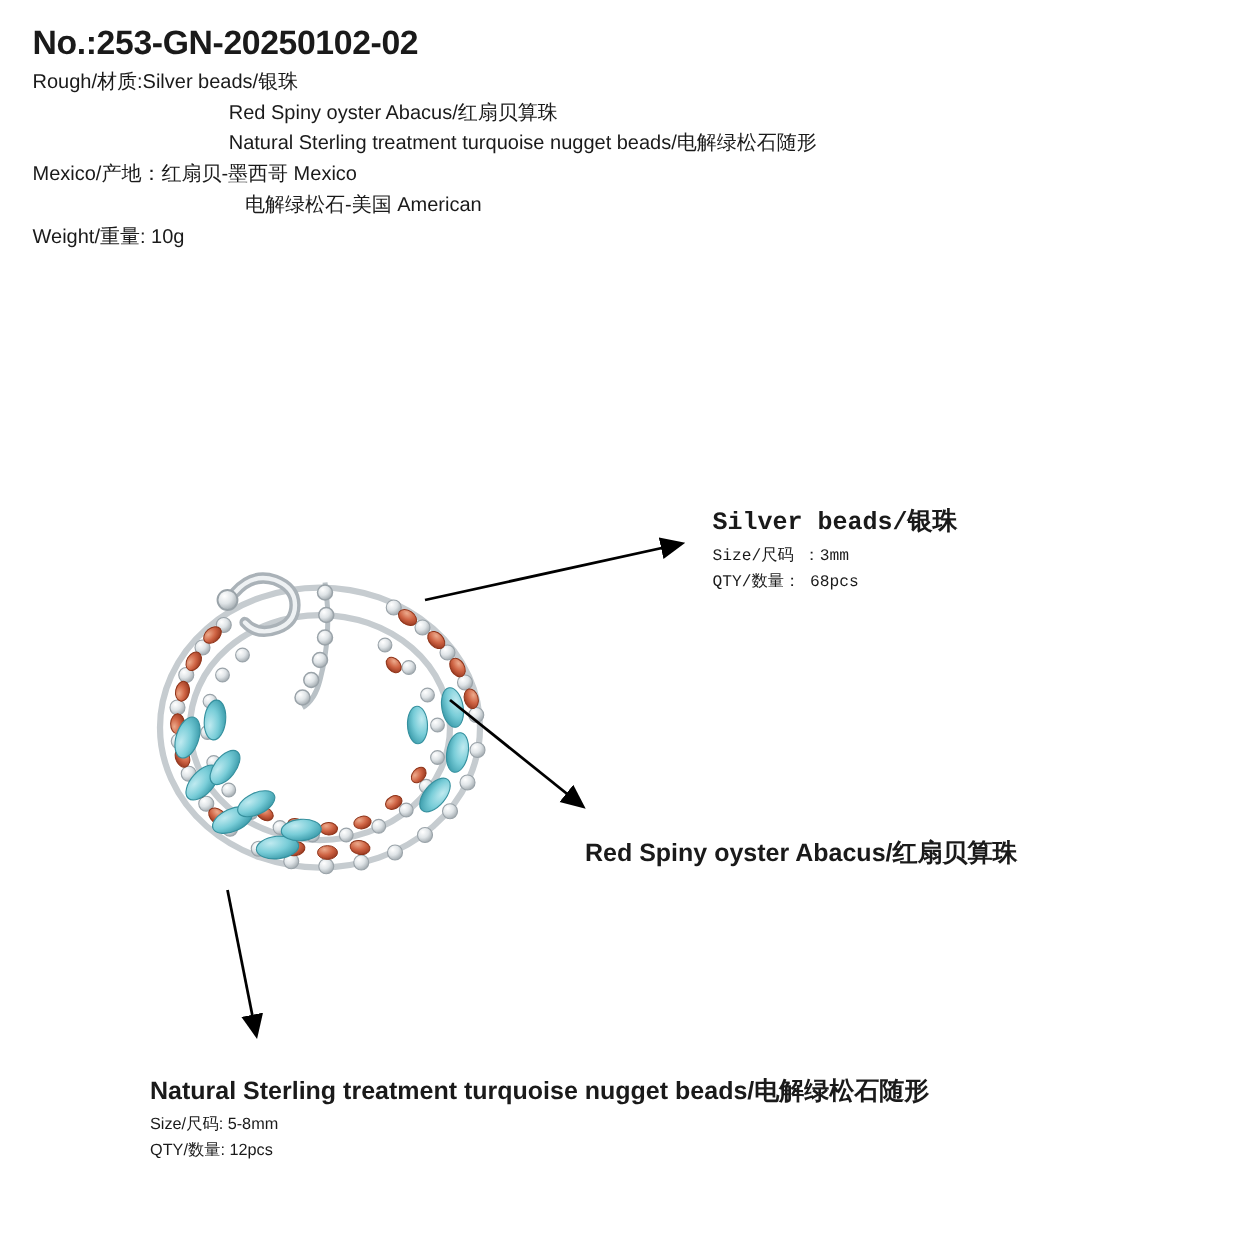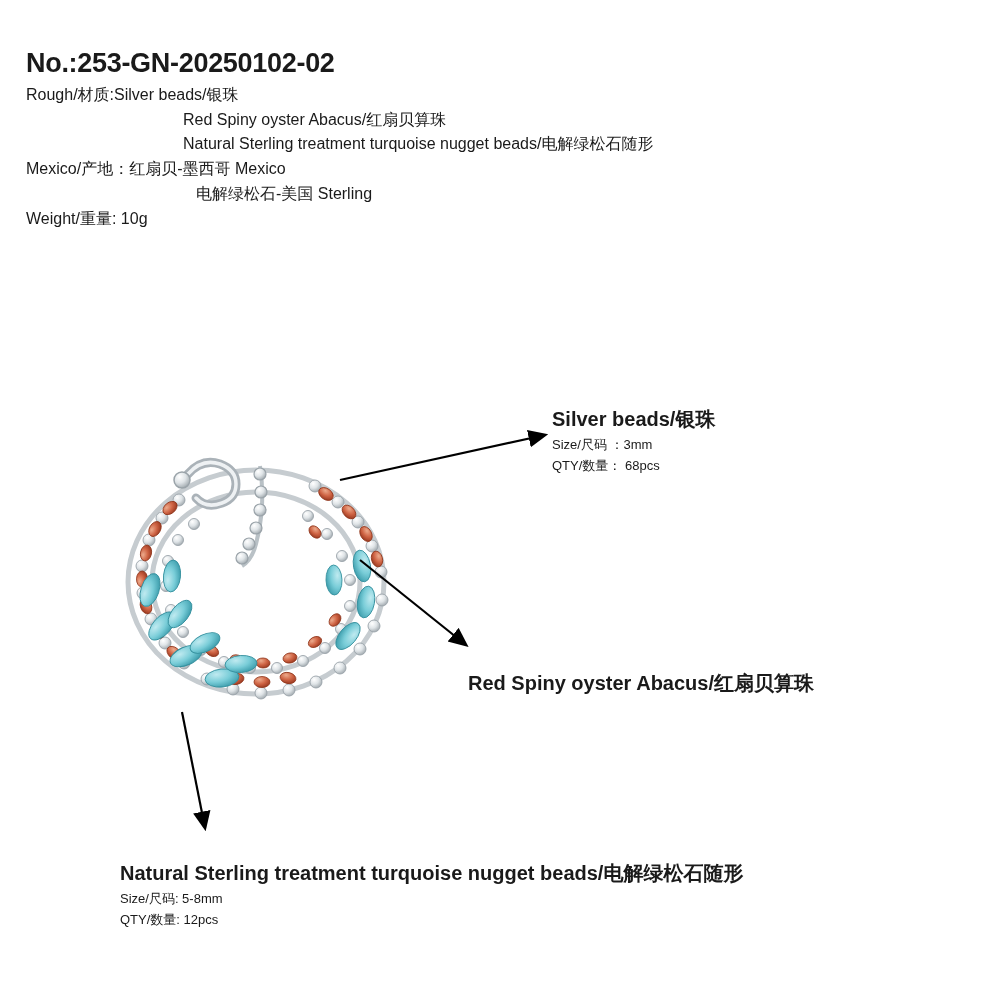--- a/index.html
+++ b/index.html
@@ -15,21 +15,20 @@
     color: #1a1a1a;
     overflow: hidden;
   }
 
   
   #spec-block {
     position: absolute;
     left: 26px;
     top: 18px;
     width: 960px;
-    margin-top: 29px;
   }
   #spec-block .title {
     font-size: 27px;
     font-weight: bold;
     letter-spacing: -0.3px;
     line-height: 1.25;
     margin-bottom: 2px;
   }
   #spec-block .line {
     font-size: 16px;
@@ -46,21 +45,21 @@
     font-weight: bold;
     line-height: 1.5;
     white-space: pre;
   }
   .callout .c-row {
     font-size: 13px;
     line-height: 1.62;
     white-space: pre;
   }
 
-  #callout-silver { left: 552px; top: 404px; }
+  #callout-silver { left: 570px; top: 404px; font-family: Liberation Mono, monospace; }
   #callout-redspiny { left: 468px; top: 668px; }
   #callout-turquoise { left: 120px; top: 858px; }
 
   
   #arrow-layer {
     position: absolute;
     left: 0; top: 0;
     width: 1000px; height: 1000px;
     pointer-events: none;
   }
@@ -76,21 +75,21 @@
 </style>
 </head>
 <body>
 
 <div id="spec-block">
   <div class="title">No.:253-GN-20250102-02</div>
   <div class="line">Rough/材质:Silver beads/银珠</div>
   <div class="line indent-1">Red Spiny oyster Abacus/红扇贝算珠</div>
   <div class="line indent-1">Natural Sterling treatment turquoise nugget beads/电解绿松石随形</div>
   <div class="line">Mexico/产地：红扇贝-墨西哥 Mexico</div>
-  <div class="line indent-2">电解绿松石-美国 Sterling</div>
+  <div class="line indent-2">电解绿松石-美国 American</div>
   <div class="line">Weight/重量: 10g</div>
 </div>
 
 <div id="bracelet-figure">
   <svg width="320" height="300" viewBox="0 0 320 300" xmlns="http://www.w3.org/2000/svg">
     <defs>
       <radialGradient id="silverGrad" cx="35%" cy="30%" r="70%">
         <stop offset="0%" stop-color="#ffffff"></stop>
         <stop offset="55%" stop-color="#dfe4e7"></stop>
         <stop offset="100%" stop-color="#a8b0b5"></stop>

